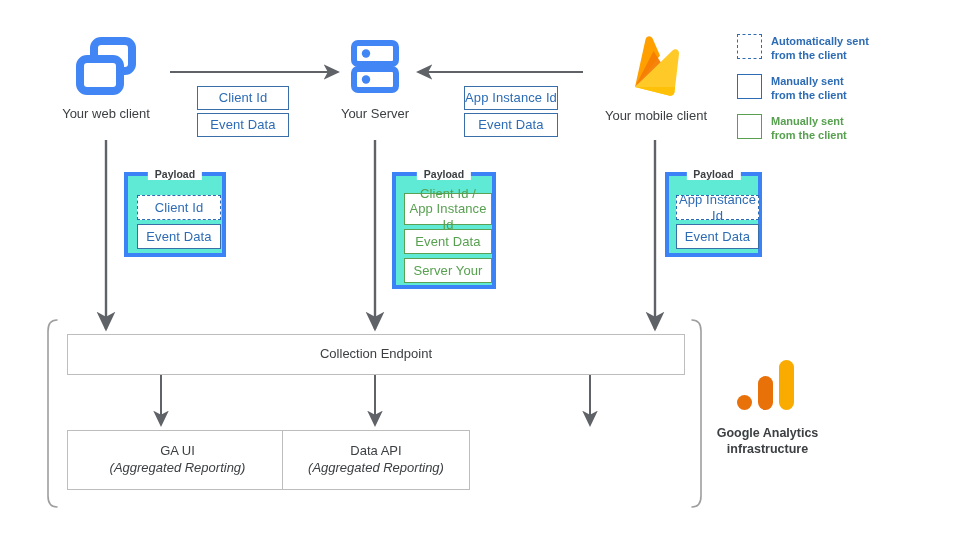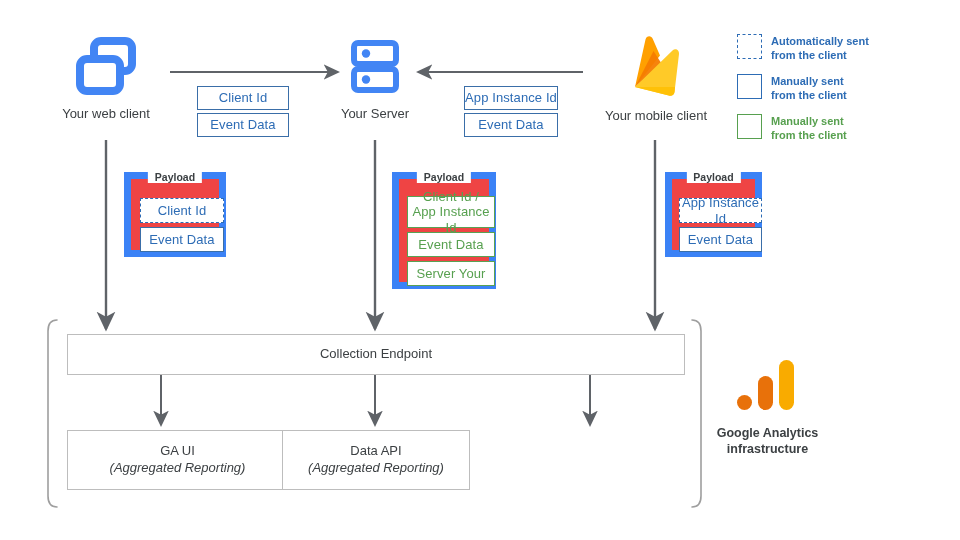--- a/index.html
+++ b/index.html
@@ -41,22 +41,22 @@
     line-height: 1.18;
     letter-spacing: .1px;
   }
   .chip.blue  { border: 1px solid #3a6ea8; color: #2d6cb5; }
   .chip.green { border: 1px solid #5aa153; color: #57a04f; }
   .chip.dashed-blue { border: 1px dashed #2d6cb5; color: #2d6cb5; }
 
   
   .payload {
     box-sizing: border-box;
-    border: 7px solid #3b82f6;
-    background: #ef4444;
+    border: 4px solid #3b82f6;
+    background: #5eead4;
     position: absolute;
     padding-left: 44px;
   }
   .payload-legend {
     position: absolute;
     top: -8px;
     left: 50%;
     transform: translateX(-50%);
     background: #ffffff;
     padding: 0 7px;

